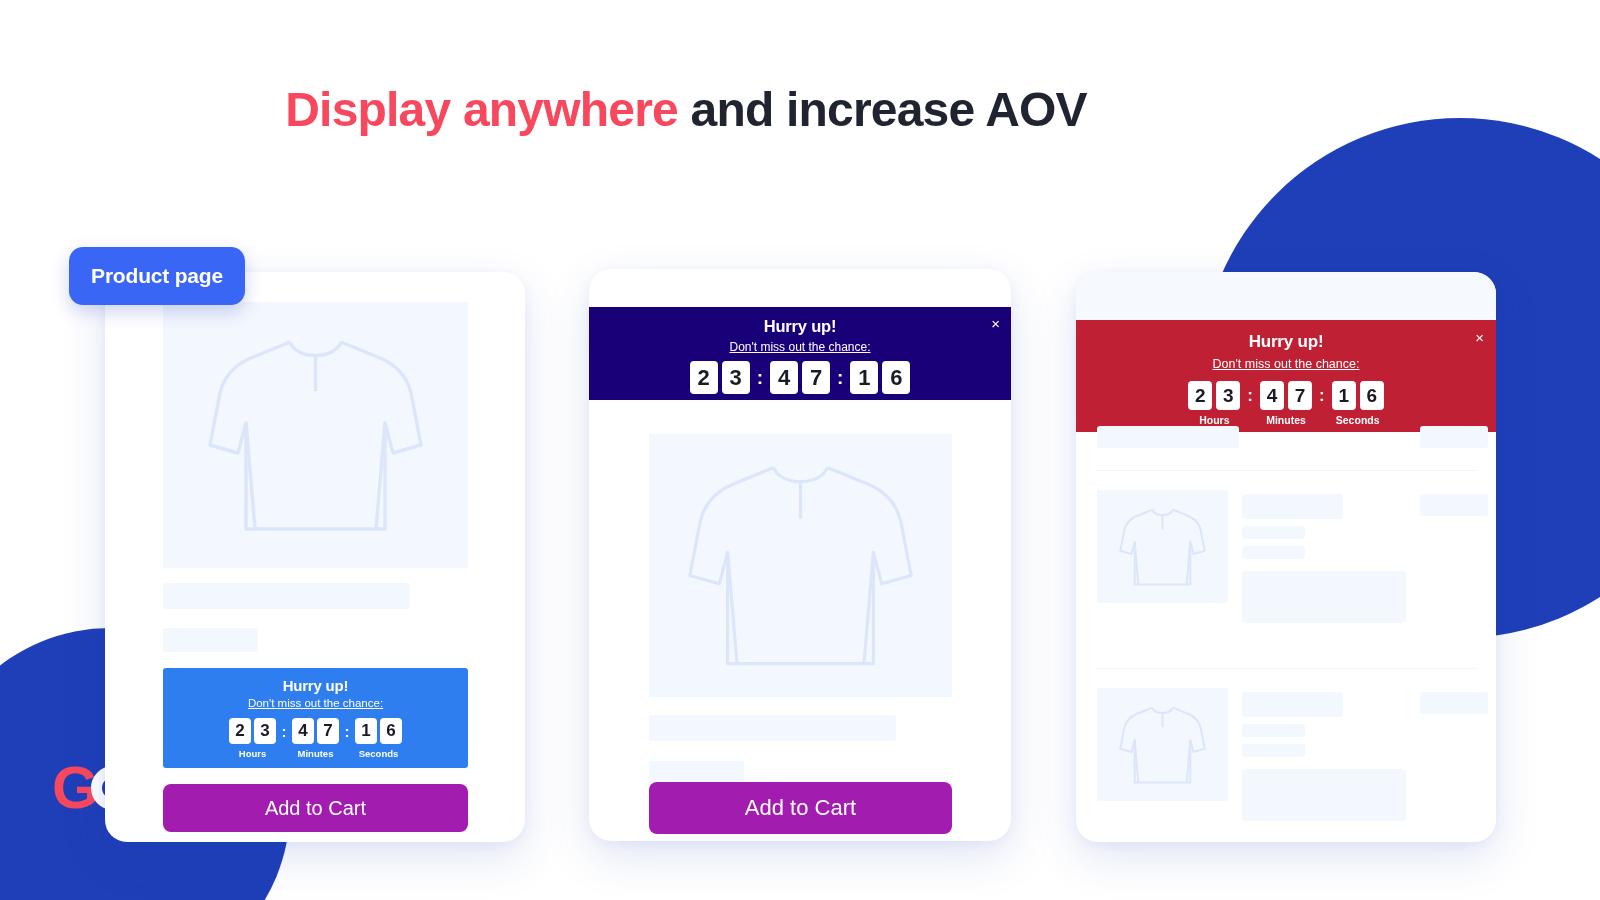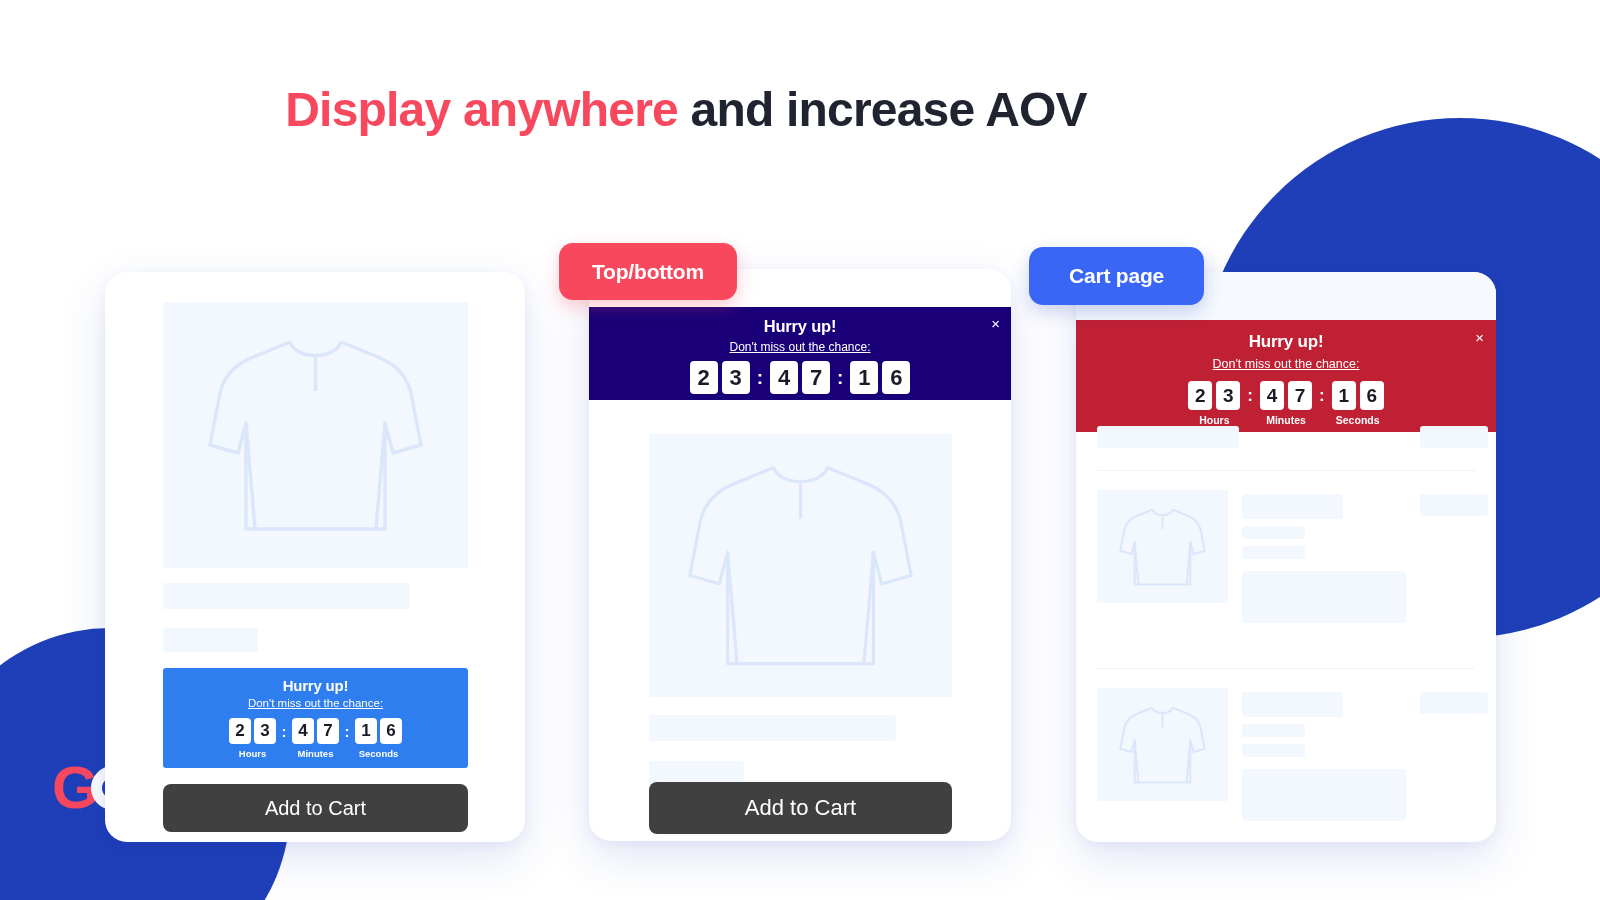--- a/index.html
+++ b/index.html
@@ -163,40 +163,43 @@
   .cd-close {
     position: absolute;
     color: #ffffff;
     line-height: 1;
     cursor: pointer;
     font-weight: 400;
   }
 
   .atc {
     border-radius: 8px;
-    background: #404040;
+    background: #a21caf;
     color: #ffffff;
     display: flex;
     align-items: center;
     justify-content: center;
     font-weight: 400;
   }
 
   .divider { background: #eef3fc; height: 1px; }
 </style>
 </head>
 <body>
 
 <div id="stage">
 
   <div class="deco-circle-right"></div>
   <div class="deco-circle-left"></div>
 
   <h1 class="headline"><span class="accent">Display anywhere</span><span> and increase AOV</span></h1>
 
+  <div class="badge badge-blue" style="left:69px; top:247px; width:176px; height:58px;">
+    <span>Product page</span>
+  </div>
 
   <div class="card" style="left:105px; top:272px; width:420px; height:570px;">
 
     <div class="img-box" style="position:absolute; left:58px; top:30px; width:305px; height:266px;">
       <svg class="shirt" width="215" height="205" viewBox="0 0 215 205" fill="none">
         <path d="M82 9 L43 25 C26 32 16 44 12 60 L2 112 L30 120 L38 90 L38 196 L177 196 L177 90 L185 120 L213 112 L203 60 C199 44 189 32 172 25 L133 9" stroke="#dbe6fa" stroke-width="3.4" stroke-linejoin="round" fill="none"></path>
         <path d="M82 9 C88 27 127 27 133 9" stroke="#dbe6fa" stroke-width="3.4" fill="none"></path>
         <path d="M107.5 24 L107.5 58" stroke="#dbe6fa" stroke-width="3.4"></path>
         <path d="M38 90 L47 196" stroke="#dbe6fa" stroke-width="3.4" fill="none"></path>
         <path d="M177 90 L168 196" stroke="#dbe6fa" stroke-width="3.4" fill="none"></path>
@@ -234,23 +237,20 @@
           <span class="cd-label" style="font-size:9.5px; margin-top:4px;">Seconds</span>
         </div>
       </div>
     </div>
 
     <div class="atc" style="position:absolute; left:58px; top:512px; width:305px; height:48px; font-size:20px;">
       <span>Add to Cart</span>
     </div>
   </div>
 
-  <div class="badge badge-red" style="left:559px; top:243px; width:178px; height:57px;">
-    <span>Top/bottom</span>
-  </div>
 
   <div class="card" style="left:589px; top:269px; width:422px; height:572px;">
 
     <div class="countdown" style="position:absolute; left:0; top:38px; width:422px; height:93px; background:#190078; padding:10px 8px 6px;">
       <span class="cd-close" style="right:11px; top:9px; font-size:15px;">×</span>
       <div class="cd-title" style="font-size:16.5px;">Hurry up!</div>
       <div class="cd-sub" style="font-size:12px; margin-top:4px;">Don't miss out the chance:</div>
       <div class="cd-row" style="margin-top:7px;">
         <div class="cd-group">
           <div class="cd-digits">
@@ -289,23 +289,20 @@
     </div>
 
     <div class="ph" style="position:absolute; left:60px; top:446px; width:247px; height:26px;"></div>
     <div class="ph" style="position:absolute; left:60px; top:492px; width:95px; height:24px;"></div>
 
     <div class="atc" style="position:absolute; left:60px; top:510px; width:303px; height:52px; font-size:22px; top:513px;">
       <span>Add to Cart</span>
     </div>
   </div>
 
-  <div class="badge badge-blue" style="left:1029px; top:247px; width:175px; height:58px;">
-    <span>Cart page</span>
-  </div>
 
   <div class="card" style="left:1076px; top:272px; width:420px; height:570px; background:#f6f9fe;">
 
     <div style="position:absolute; left:0; top:0; width:420px; height:48px; background:#f6f9fe;"></div>
 
     <div class="countdown" style="position:absolute; left:0; top:48px; width:420px; height:112px; background:#bf2033; padding:12px 8px 6px;">
       <span class="cd-close" style="right:12px; top:10px; font-size:15px;">×</span>
       <div class="cd-title" style="font-size:17px;">Hurry up!</div>
       <div class="cd-sub" style="font-size:12.5px; margin-top:5px;">Don't miss out the chance:</div>
       <div class="cd-row" style="margin-top:10px;">

